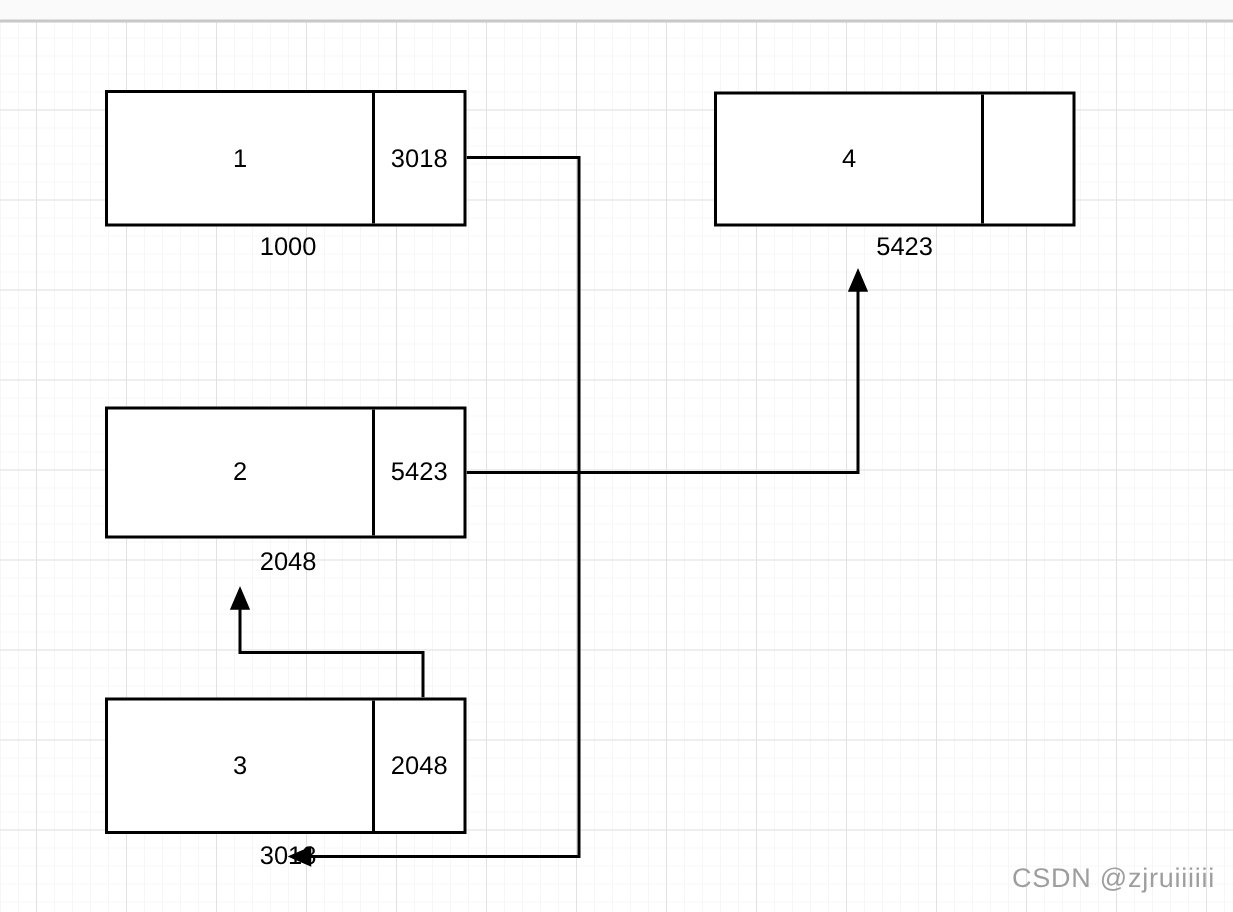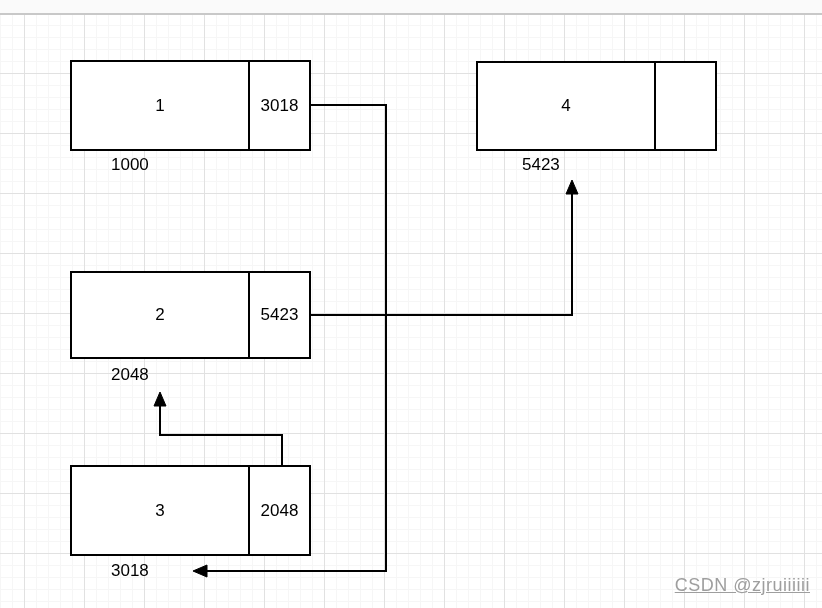--- a/index.html
+++ b/index.html
@@ -26,26 +26,26 @@
   .edge-head{fill:#000000;stroke:#000000;}
   .node{
     position:absolute;display:flex;box-sizing:border-box;
     border:2px solid #000000;background:#ffffff;
     font-size:17px;color:#000000;
   }
   .cell{display:flex;align-items:center;justify-content:center;}
   .cell-data{width:178px;border-right:2px solid #000000;box-sizing:border-box;}
   .cell-ptr{flex:1;}
   .addr{
-    position:absolute;width:100px;text-align:left;
+    position:absolute;width:100px;text-align:right;
     font-size:17px;color:#000000;line-height:20px;
   }
   .watermark{
     position:absolute;right:12px;top:575px;
-    font-size:18px;color:#9e9e9e;letter-spacing:0.5px;text-decoration:underline;
+    font-size:18px;color:#9e9e9e;letter-spacing:0.5px;
   }
 </style>
 </head>
 <body>
 
 <div class="page">
 
   <svg class="edges" viewBox="0 0 822 608">
 
     <g>

